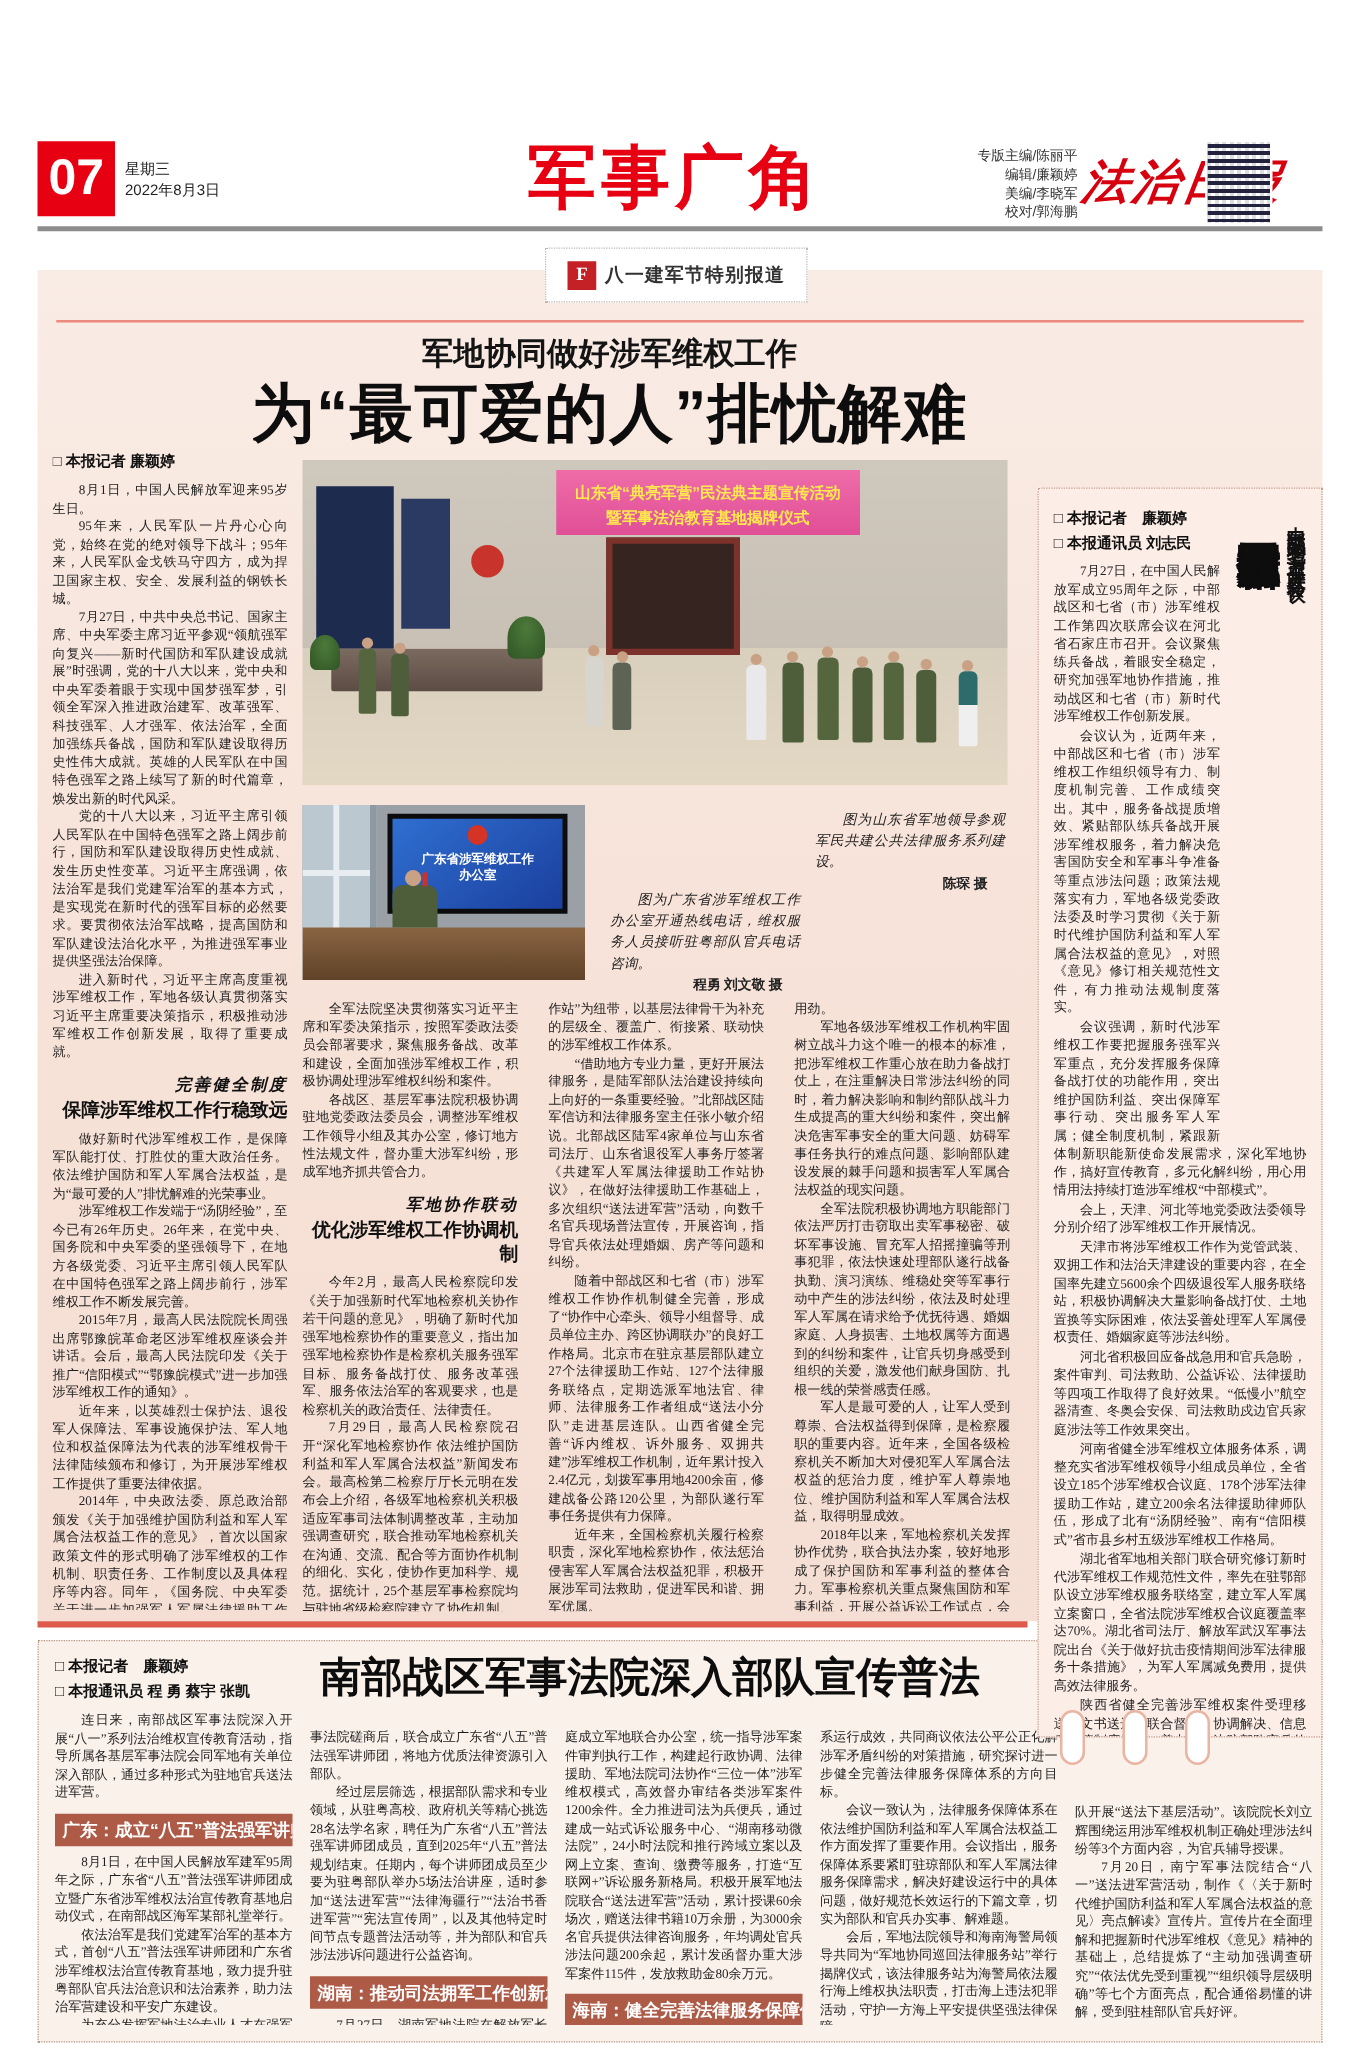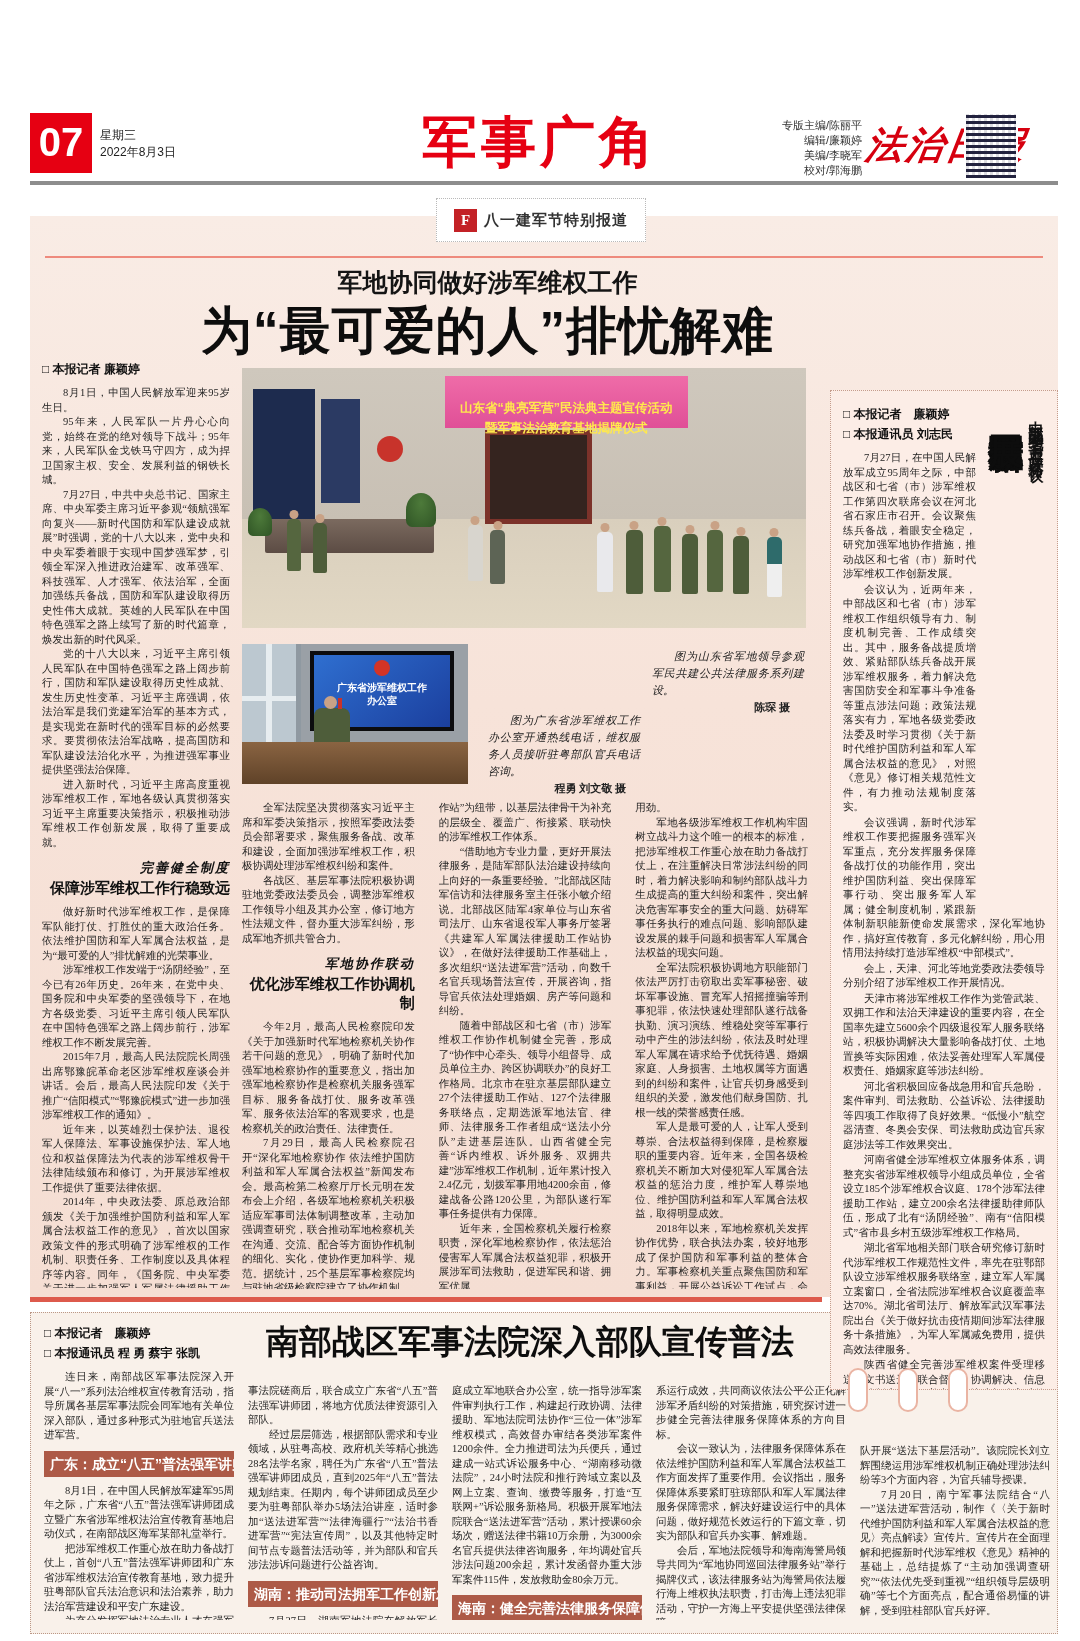--- a/index.html
+++ b/index.html
@@ -46,21 +46,21 @@
 
   .col-left { position:absolute; left:42px; top:360px; width:188px; height:928px; overflow:hidden; }
 
   .midcols { position:absolute; left:242px; top:801px; width:566px; height:488px; overflow:hidden; display:flex; gap:24px; }
   .midcol { width:186px; height:100%; overflow:hidden; }
 
   
   .photo1 { position:absolute; left:242px; top:368px; width:564px; height:260px; overflow:hidden;
             background:linear-gradient(180deg,#cfc8bd 0%,#c8c0b4 58%,#d9cfbd 58%,#e2d8c4 100%); }
   .p1banner { position:absolute; left:36%; top:8px; width:43%; height:52px; background:linear-gradient(#ef6ca8,#e04f97);
-              color:#ffe94d; text-align:center; font-weight:bold; font-size:12.5px; line-height:20px; padding-top:22px; }
+              color:#ffe94d; text-align:center; font-weight:bold; font-size:12.5px; line-height:20px; padding-top:8px; }
   .p1door { position:absolute; left:43%; top:24%; width:19%; height:36%; background:#35241f; border:5px solid #7c322a; }
   .p1screen { position:absolute; background:#1d2b4e; }
   .p1emblem { position:absolute; width:26px; height:26px; border-radius:50%; background:#c8332b; }
   .p1desk { position:absolute; left:4%; top:58%; width:30%; height:13%; background:linear-gradient(#7b6a5f,#5c4c44); border-radius:2px; }
   .p1plant { position:absolute; width:30px; height:34px; background:radial-gradient(ellipse at 50% 30%,#4d7a3a,#2f5425); border-radius:50% 50% 20% 20%; }
   .fig { position:absolute; border-radius:5px 5px 2px 2px; }
   .fig::before { content:""; position:absolute; top:-9px; left:50%; transform:translateX(-50%);
                  width:9px; height:9px; border-radius:50%; background:#c9a286; }
   .caption { position:absolute; font-size:11px; line-height:17px; color:#222; text-align:justify; text-indent:2em;
              font-family:"Liberation Serif","DejaVu Serif",serif; font-style:italic; }
@@ -87,21 +87,21 @@
   .vtitle { float:right; height:508px; margin-left:10px; writing-mode:vertical-rl; text-orientation:upright; }
   .vt-kicker { font-size:15px; font-weight:bold; color:#111; letter-spacing:3px; padding-top:4px; }
   .vt-main { font-size:35px; font-weight:900; color:#0d0d0d; line-height:40px; margin-top:2px; }
   .rightbox .para { margin-bottom:1px; }
   .pill { position:absolute; width:20px; height:44px; background:#fff; border:2px solid #eab4a3; border-radius:10px;
           top:1368px; z-index:6; }
 
   
   .bottom { position:absolute; left:30px; top:1312px; width:1028px; height:322px; background:#f9f1ea;
             border:1px dotted #bb9786; z-index:1; }
-  .bottom-headline { position:absolute; left:250px; top:1320px; width:560px; text-align:center; font-size:33px;
+  .bottom-headline { position:absolute; left:240px; top:1320px; width:560px; text-align:center; font-size:33px;
             font-weight:900; color:#0d0d0d; z-index:2; }
   .botcols { position:absolute; left:44px; top:1324px; width:1008px; height:296px; display:flex; gap:14px; z-index:2; }
   .botcol { width:190px; height:100%; overflow:hidden; }
   .botcol.pad { padding-top:60px; }
   .botcol.pad-big { padding-top:120px; }
   .bothead { position:relative; display:inline-block; background:#ad5a47; color:#fff; font-weight:bold; font-size:14px;
              line-height:16px; padding:5px 6px; margin:8px 0 7px; white-space:nowrap; }
   .bothead::after { content:""; position:absolute; right:-9px; top:6px; width:9px; height:100%; background:#d9ab9b; }
 </style>
 </head>
@@ -267,21 +267,21 @@
   <div class="botcols">
     <div class="botcol">
       <div class="byline" style="margin-bottom:2px;">□ 本报记者　廉颖婷</div>
       <div class="byline">□ 本报通讯员 程 勇 蔡宇 张凯</div>
       <div>
           <p class="para">连日来，南部战区军事法院深入开展“八一”系列法治维权宣传教育活动，指导所属各基层军事法院会同军地有关单位深入部队，通过多种形式为驻地官兵送法进军营。</p>
         </div>
       <div class="bothead">广东：成立“八五”普法强军讲师团</div>
       <div>
           <p class="para">8月1日，在中国人民解放军建军95周年之际，广东省“八五”普法强军讲师团成立暨广东省涉军维权法治宣传教育基地启动仪式，在南部战区海军某部礼堂举行。</p>
-          <p class="para">把涉军维权工作重心放在助力备战打仗上，首创“八五”普法强军讲师团和广东省涉军维权法治宣传教育基地，致力提升驻粤部队官兵法治意识和法治素养，助力法治军营建设和平安广东建设。</p>
+          <p class="para">依法治军是我们党建军治军的基本方式，首创“八五”普法强军讲师团和广东省涉军维权法治宣传教育基地，致力提升驻粤部队官兵法治意识和法治素养，助力法治军营建设和平安广东建设。</p>
           <p class="para">为充分发挥军地法治专业人才在强军实践中的积极作用，促进“八五”普法在驻粤部队落地落实，广东省司法厅、广东省军区政治工作局、解放军广州军</p>
         </div>
     </div>
     <div class="botcol pad">
       <p class="para cont">事法院磋商后，联合成立广东省“八五”普法强军讲师团，将地方优质法律资源引入部队。</p>
       <div>
           <p class="para">经过层层筛选，根据部队需求和专业领域，从驻粤高校、政府机关等精心挑选28名法学名家，聘任为广东省“八五”普法强军讲师团成员，直到2025年“八五”普法规划结束。任期内，每个讲师团成员至少要为驻粤部队举办5场法治讲座，适时参加“送法进军营”“法律海疆行”“法治书香进军营”“宪法宣传周”，以及其他特定时间节点专题普法活动等，并为部队和官兵涉法涉诉问题进行公益咨询。</p>
         </div>
       <div class="bothead">湖南：推动司法拥军工作创新发展</div>
       <div>

